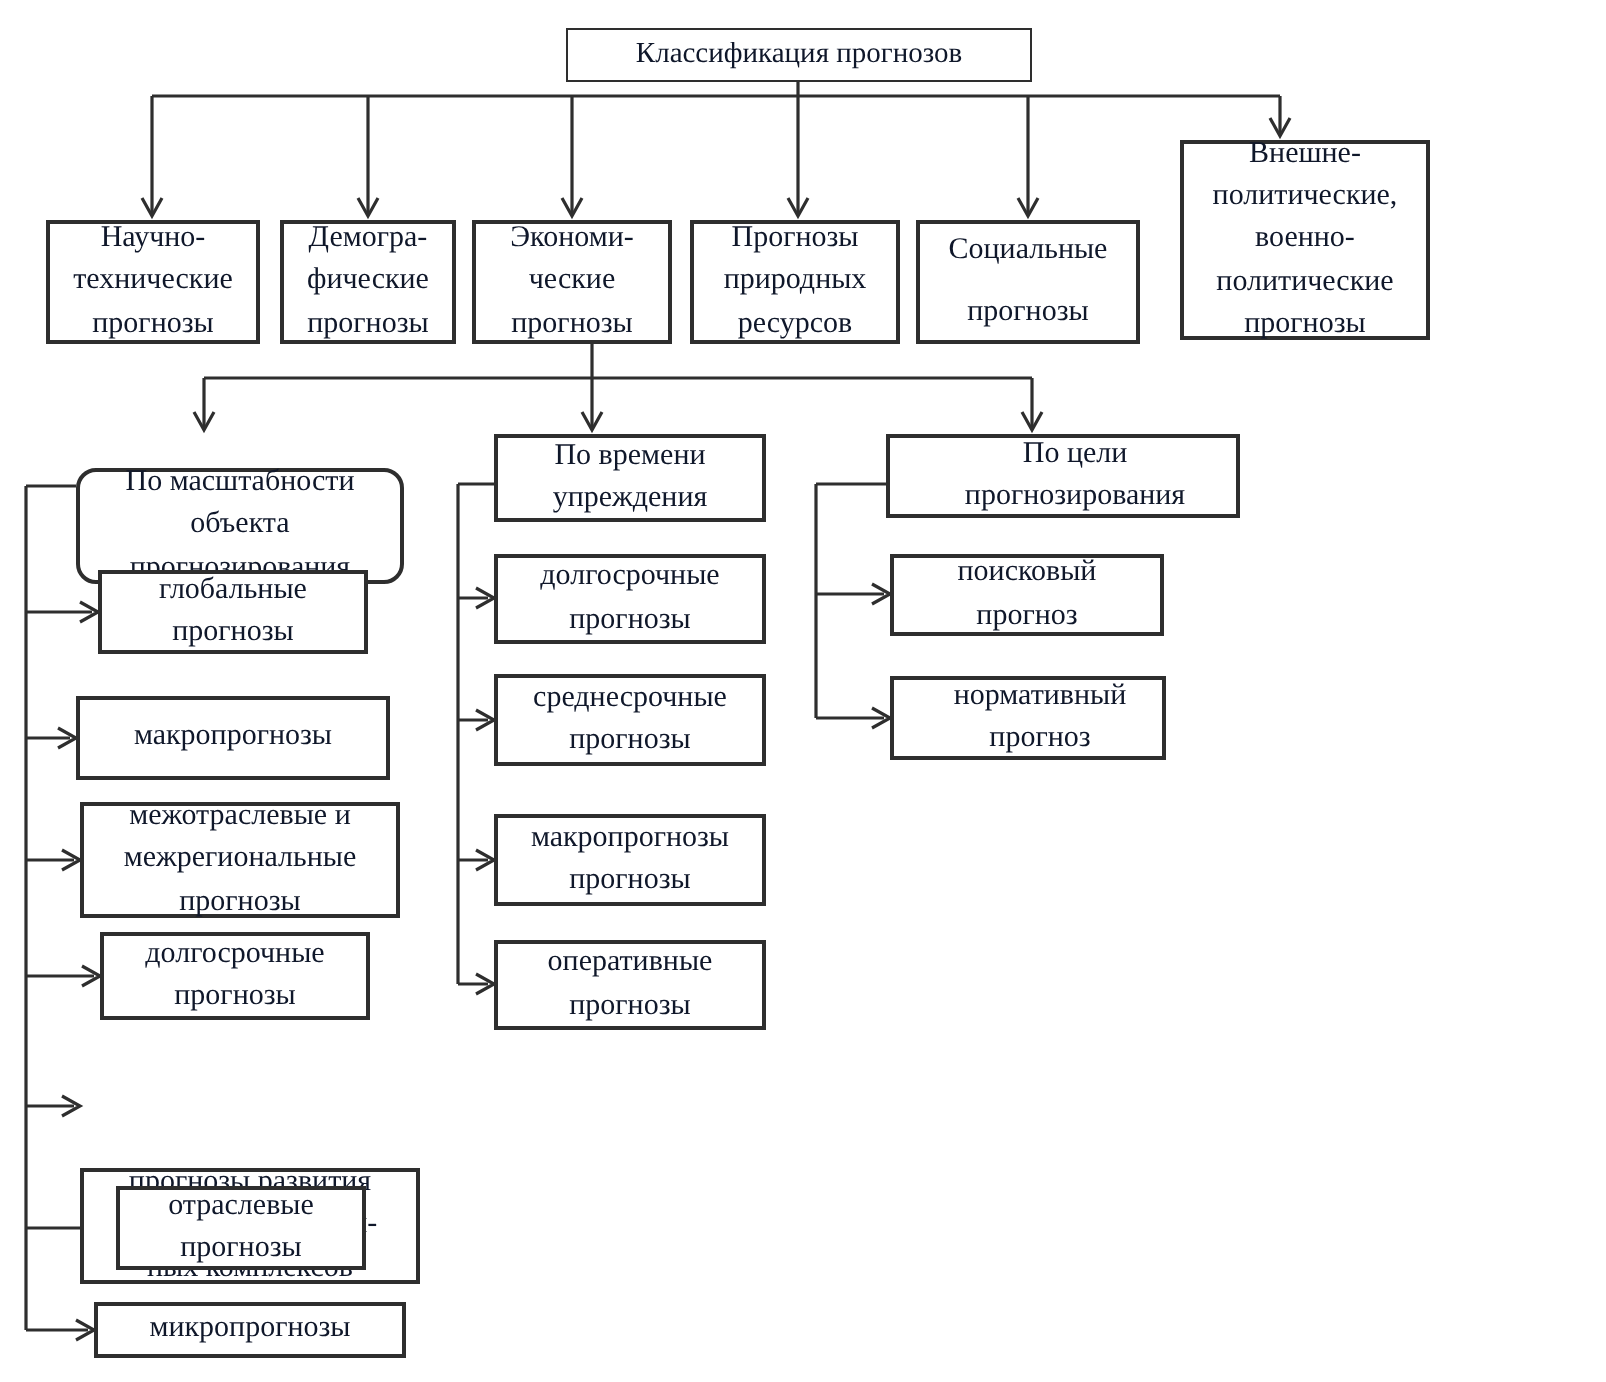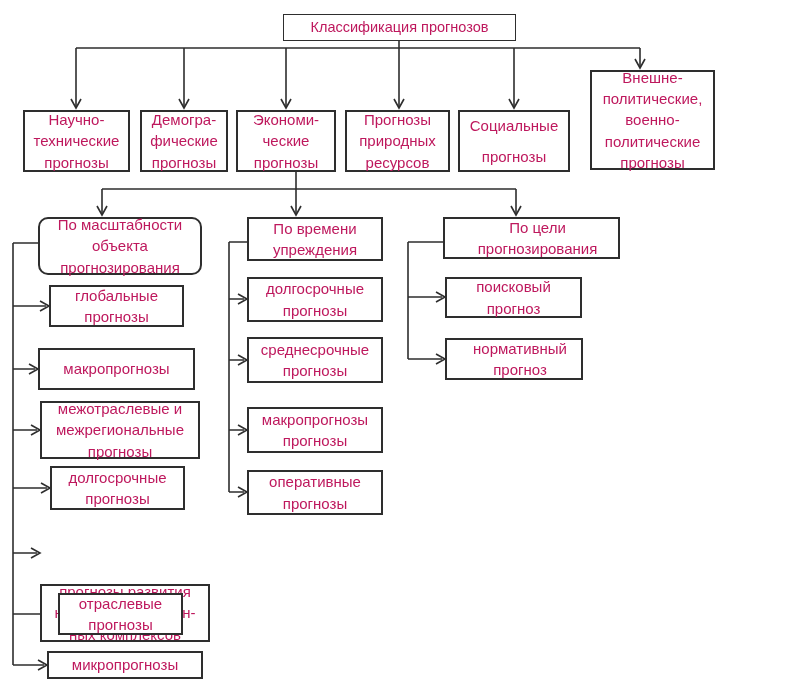--- a/index.html
+++ b/index.html
@@ -1,21 +1,21 @@
 <!DOCTYPE html>
 <html lang="ru"><head>
 <meta charset="utf-8">
 <style>
   html,body{margin:0;padding:0;background:#ffffff;}
   #stage{
     position:relative;
     width:803px;height:691px;
     background:#ffffff;
-    font-family:Liberation Sans, sans-serif;
-    color:#be185d;
+    font-family:Liberation Serif, serif;
+    color:#0f172a;
     overflow:hidden;
   }
   #connectors{position:absolute;left:0;top:0;z-index:1;}
   #connectors path, #connectors polyline{
     stroke:#2e2e2e;stroke-width:1.6;fill:none;
   }
   .node{
     position:absolute;z-index:2;
     box-sizing:border-box;
     display:flex;align-items:center;justify-content:center;
@@ -102,21 +102,21 @@
 прогнозы</span>
   </div>
   <div class="node" style="left:590px;top:70px;width:125px;height:100px;">
     <span class="lbl">Внешне-
 политические,
 военно-
 политические
 прогнозы</span>
   </div>
 
-  <div class="node" style="left:38px;top:217px;width:164px;height:58px;border-radius:10px;">
+  <div class="node" style="left:38px;top:234px;width:164px;height:58px;border-radius:10px;">
     <span class="lbl">По масштабности
 объекта
 прогнозирования</span>
   </div>
   <div class="node" style="left:247px;top:217px;width:136px;height:44px;">
     <span class="lbl">По времени
 упреждения</span>
   </div>
   <div class="node" style="left:443px;top:217px;width:177px;height:42px;padding-left:12px;">
     <span class="lbl">По цели

